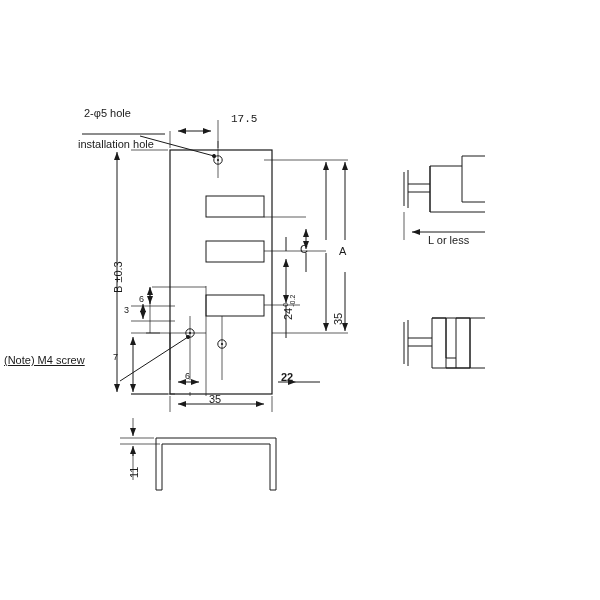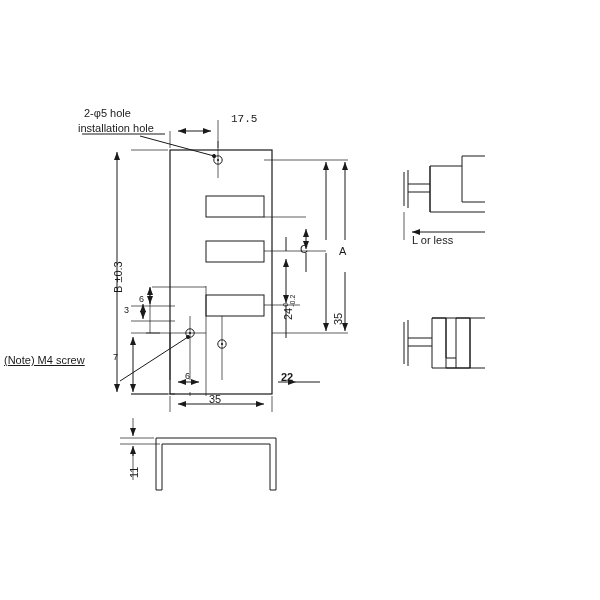--- a/index.html
+++ b/index.html
@@ -229,21 +229,21 @@
         <line x1="120" y1="444" x2="160" y2="444"></line>
         <line x1="133" y1="428" x2="133" y2="436" marker-end="url(#arrHead)" stroke-width="1"></line>
         <line x1="133" y1="456" x2="133" y2="446" marker-end="url(#arrHead)" stroke-width="1"></line>
         <line x1="133" y1="418" x2="133" y2="430"></line>
         <line x1="133" y1="454" x2="133" y2="480"></line>
       </g>
     </g>
   </svg>
 
   <div class="lbl" style="left:84px; top:107px;">2-φ5 hole</div>
-  <div class="lbl" style="left:78px; top:122px;">installation hole</div>
+  <div class="lbl" style="left:78px; top:138px;">installation hole</div>
   <div class="lbl" style="left:4px; top:354px;text-decoration:underline;">(Note) M4 screw</div>
 
   <div class="lbl" style="left:231px; top:113px;font-family:Liberation Mono, monospace;">17.5</div>
 
   <div class="lbl rot" style="left:112px; top:293px; transform:rotate(-90deg);">B ±0.3</div>
 
   <div class="lbl small" style="left:139px; top:294px;">6</div>
   <div class="lbl small" style="left:124px; top:305px;">3</div>
   <div class="lbl small" style="left:113px; top:352px;">7</div>
 
@@ -253,21 +253,21 @@
 
   <div class="lbl" style="left:300px; top:243px;">C</div>
   <div class="lbl" style="left:339px; top:245px;">A</div>
   <div class="lbl rot" style="left:332px; top:325px; transform:rotate(-90deg);">35</div>
 
   <div class="lbl rot" style="left:282px; top:320px; transform:rotate(-90deg);">
     <span>24</span><span class="frac"><span>0</span><span>-0.2</span></span>
   </div>
 
   <div class="lbl rot" style="left:569px; top:190px; transform:rotate(-90deg);">30</div>
-  <div class="lbl" style="left:412px; top:234px;">L or less</div>
+  <div class="lbl" style="left:428px; top:234px;">L or less</div>
   <div class="lbl" style="left:533px; top:234px;">17</div>
 
   <div class="lbl rot" style="left:548px; top:362px; transform:rotate(-90deg);">
     <span>24</span><span class="frac"><span>+0.3</span><span>0</span></span>
   </div>
 
   <div class="lbl rot" style="left:128px; top:478px; transform:rotate(-90deg);">11</div>
 
 </div>
 

